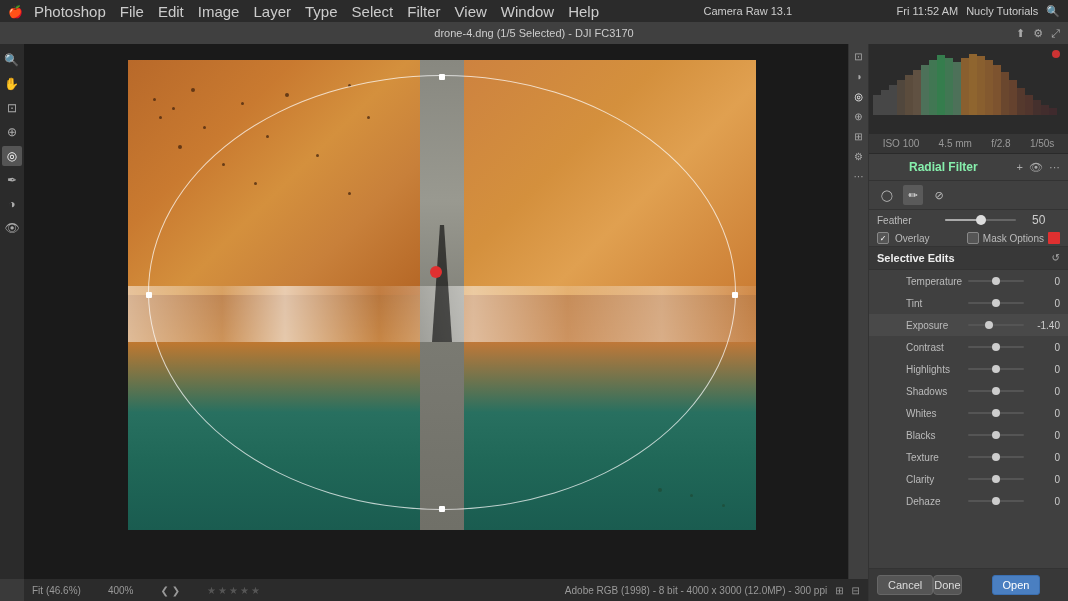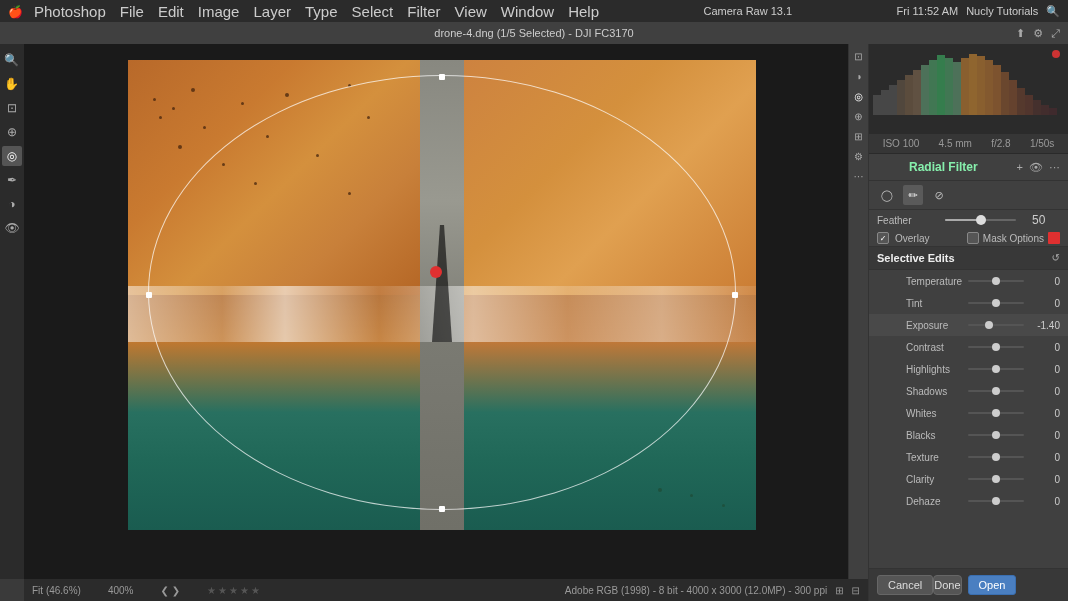--- a/index.html
+++ b/index.html
@@ -564,20 +564,21 @@
       cursor: pointer;
     }
     .btn-open {
       padding: 3px 10px;
       background: #4a7fc1;
       color: #fff;
       border: 1px solid #3a6fb1;
       border-radius: 3px;
       font-size: 11px;
       cursor: pointer;
+      margin-left: 24px;
     }
 
     .dot-red { width: 8px; height: 8px; background: #cc3333; border-radius: 50%; margin: 2px; }
 
     
     .slider-row.highlighted {
       background: rgba(255,255,255,0.05);
     }
   </style>
 </head>

